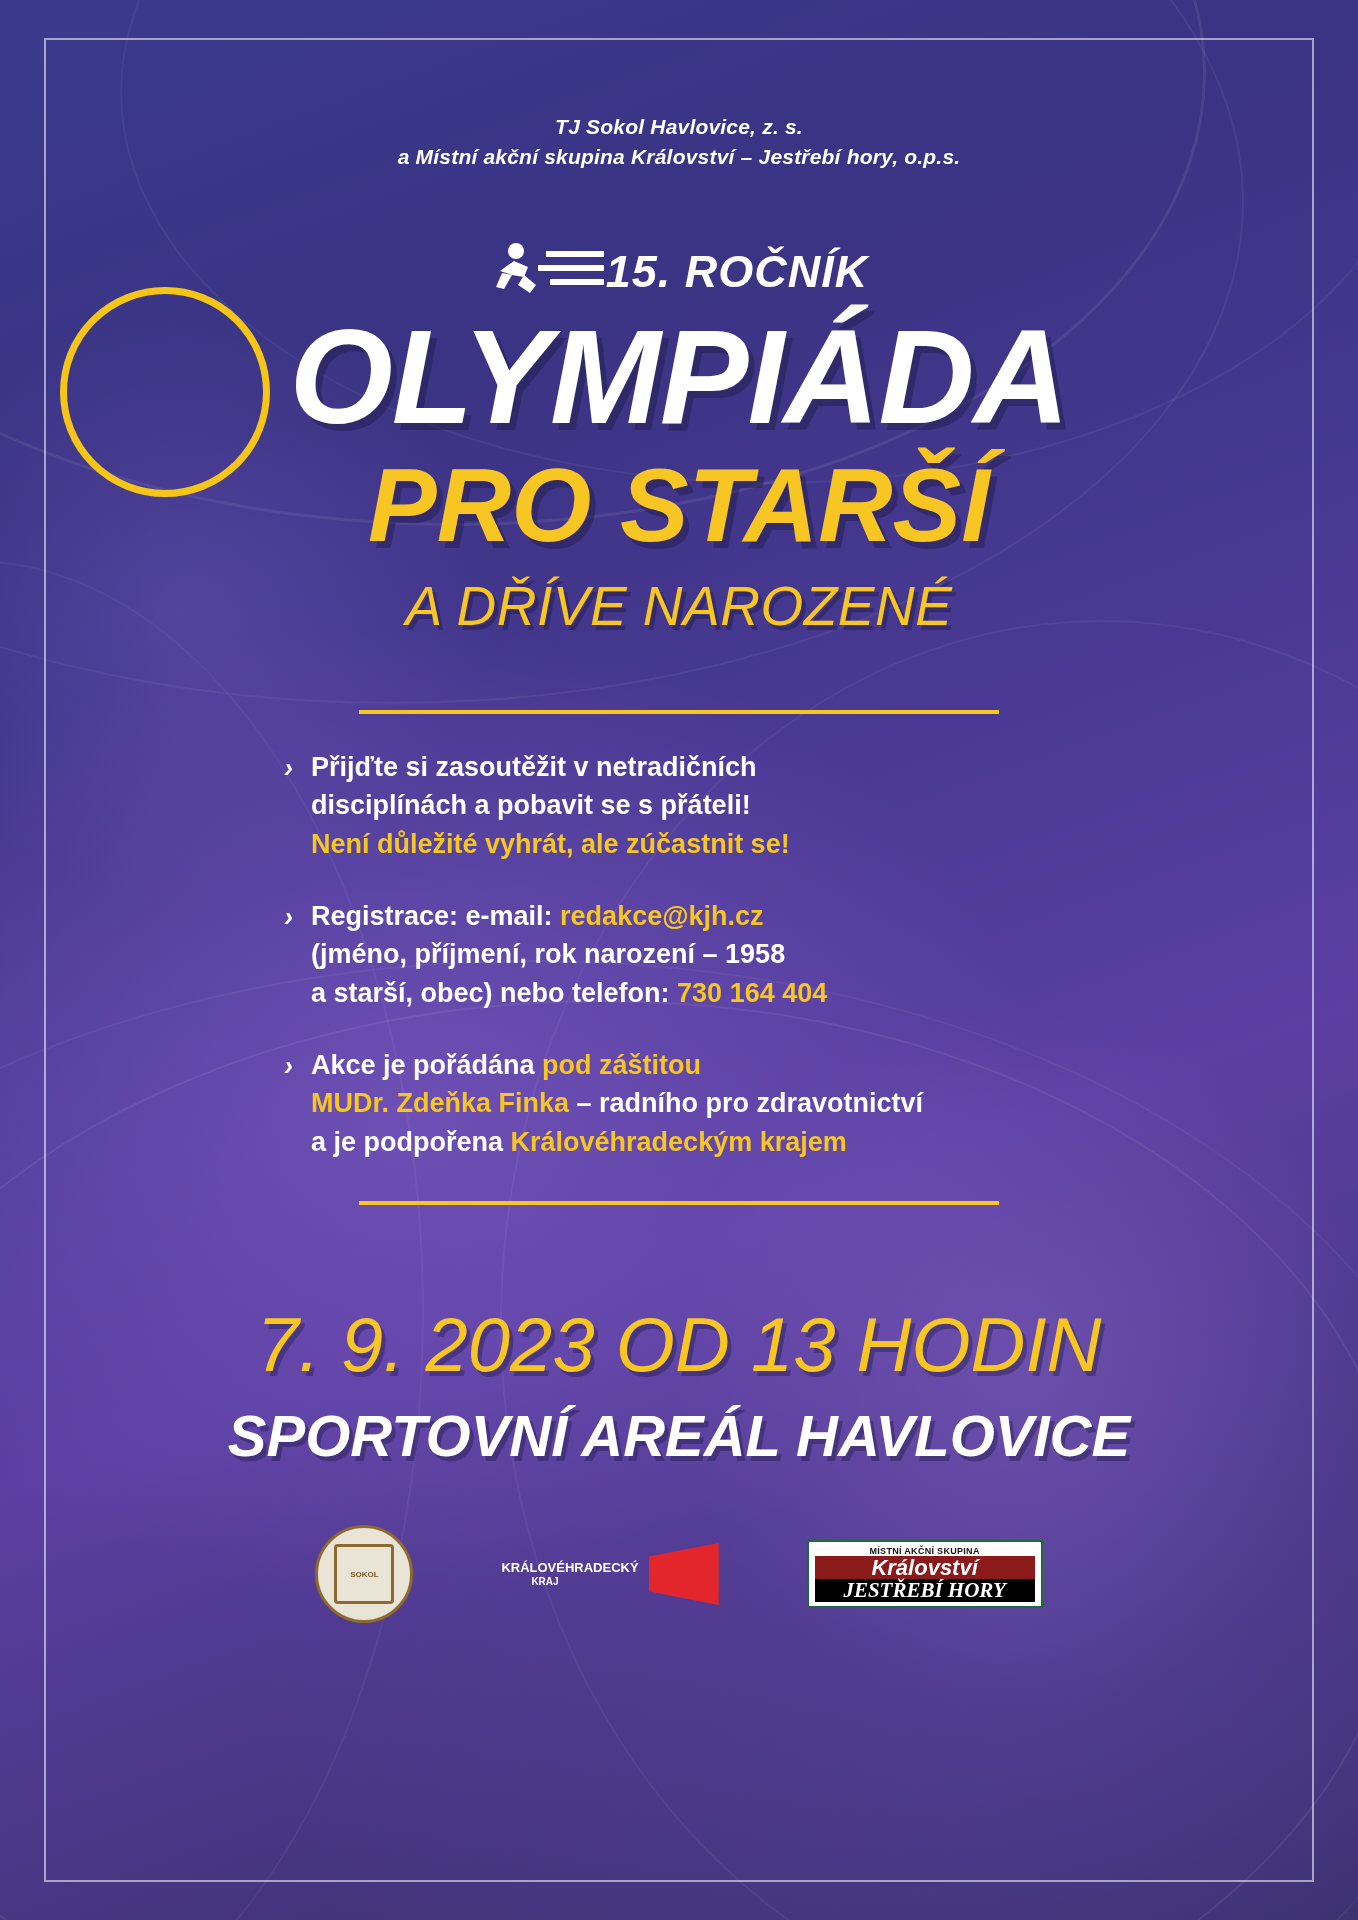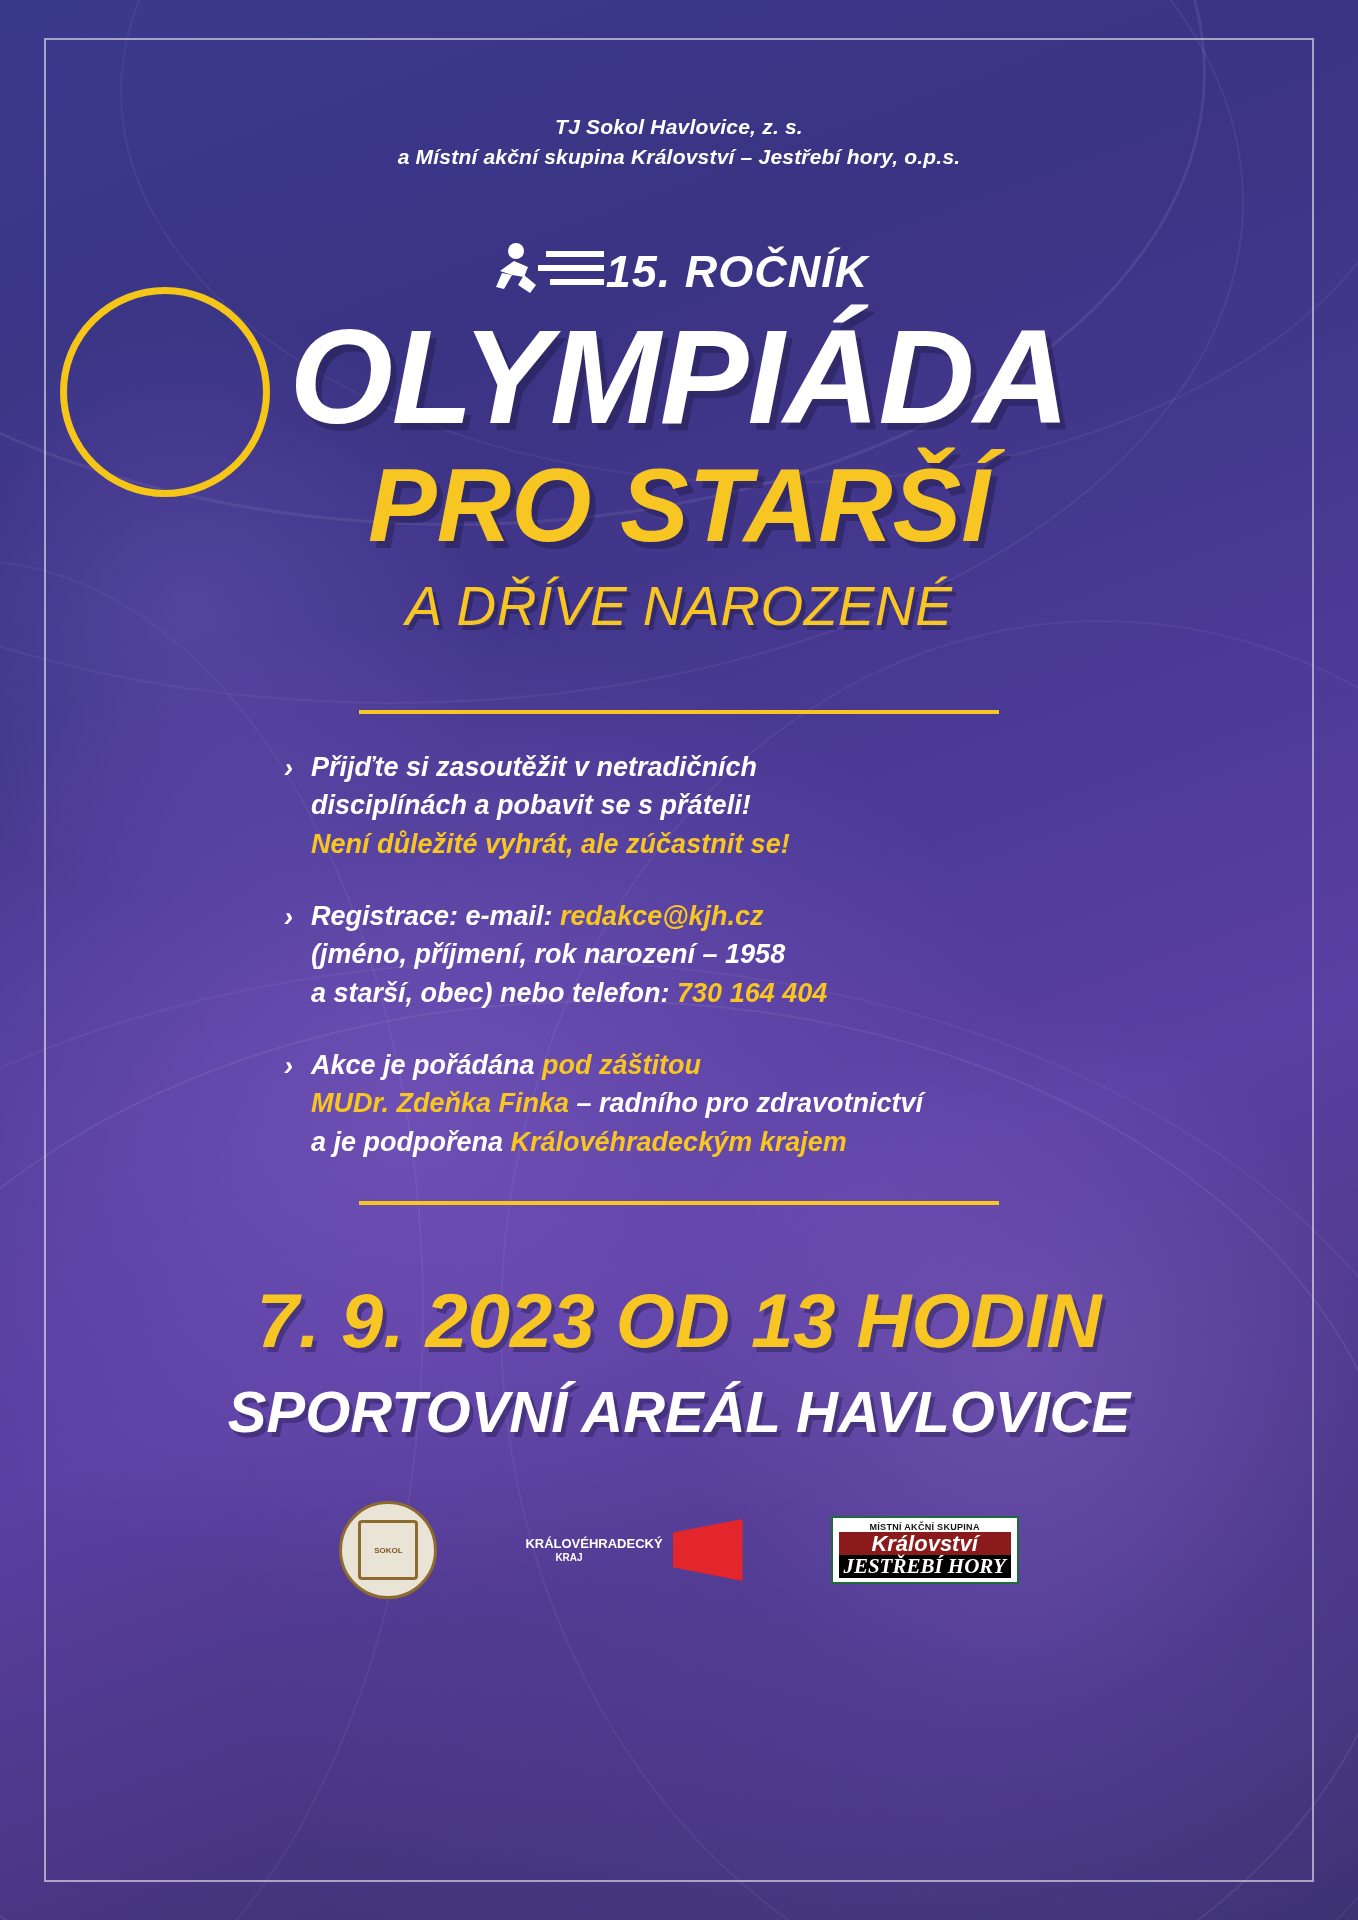--- a/index.html
+++ b/index.html
@@ -164,33 +164,32 @@
     font-weight: bold;
     font-style: italic;
     line-height: 1.35;
     flex: 0 0 auto;
     padding-top: 2px;
   }
   .btext {
     color: #ffffff;
     font-size: 27px;
     font-weight: bold;
-    font-style: italic;
     line-height: 1.42;
   }
   .hl { color: #f7c623; }
 
   .date {
     text-align: center;
     color: #f7c623;
     font-size: 76px;
-    font-weight: bold;
+    font-weight: normal;
     font-style: italic;
     letter-spacing: 0px;
-    margin-top: 72px;
+    margin-top: 96px;
     text-shadow: 4px 5px 0 rgba(30,26,70,0.40);
   }
   .place {
     text-align: center;
     color: #ffffff;
     font-size: 58px;
     font-weight: bold;
     font-style: italic;
     margin-top: 14px;
     text-shadow: 4px 5px 0 rgba(30,26,70,0.40);
@@ -235,21 +234,21 @@
   .logo-khk .lbl {
     color: #ffffff;
     font-size: 13px;
     font-weight: bold;
     line-height: 1.25;
     text-align: left;
   }
   .logo-khk .lbl .small { font-size: 10px; font-weight: bold; margin-left: 30px; }
 
   .logo-mas {
-    width: 188px;
+    width: 236px;
     background: #ffffff;
     border: 2px solid #1e6b3a;
     padding: 4px 6px;
     box-sizing: border-box;
     text-align: center;
   }
   .logo-mas .top {
     font-size: 9px;
     font-weight: bold;
     color: #111111;

